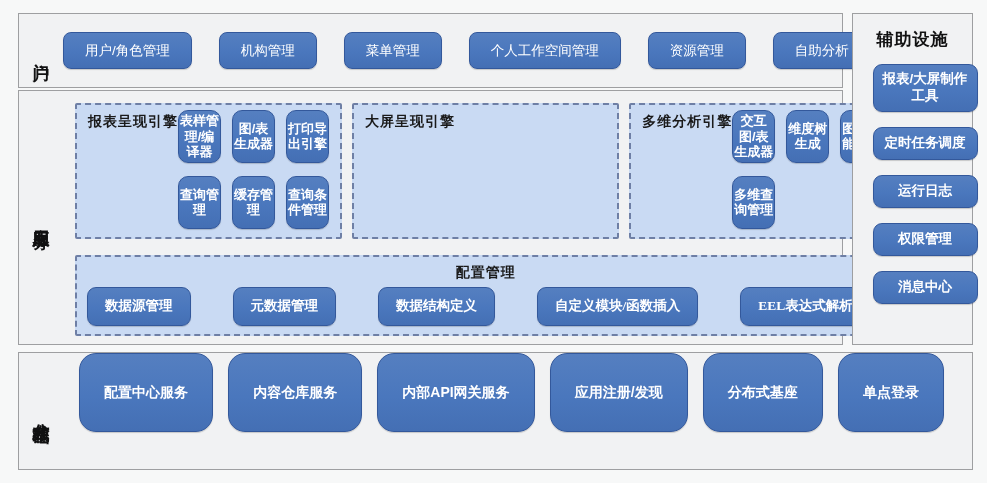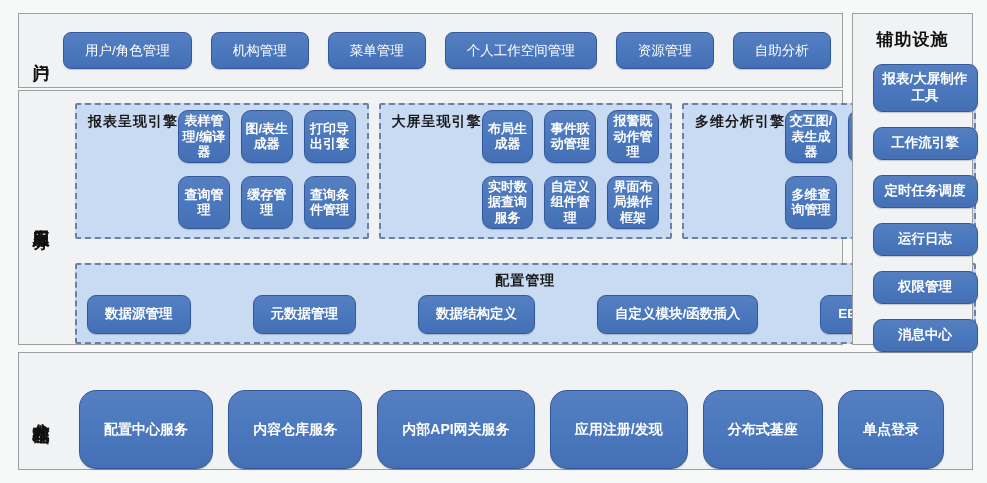--- a/index.html
+++ b/index.html
@@ -11,21 +11,21 @@
   .canvas { position: absolute; inset: 0; }
 
   
   .section {
     position: absolute;
     background: #f1f2f3;
     border: 1px solid #9e9fa1;
   }
   .sec-portal { left: 18px; top: 13px;  width: 825px; height: 75px;  display: flex; align-items: center; }
   .sec-apps   { left: 18px; top: 90px;  width: 825px; height: 255px; display: flex; }
-  .sec-dist   { left: 18px; top: 352px; width: 955px; height: 118px; display: flex; align-items: flex-end; }
+  .sec-dist   { left: 18px; top: 352px; width: 955px; height: 118px; display: flex; align-items: flex-start; }
   .sec-aux    { left: 852px; top: 13px; width: 121px; height: 332px; display: flex; flex-direction: column; align-items: center; }
 
   
   .vlabel {
     writing-mode: vertical-rl; text-orientation: upright;
     font-weight: bold; font-size: 17px; color: #111;
     letter-spacing: 1px; line-height: 1;
     flex: 0 0 44px; display: flex; align-items: center; justify-content: center;
     align-self: stretch;
   }
@@ -37,21 +37,21 @@
     color: #fff;
     display: flex; align-items: center; justify-content: center;
     text-align: center;
     border-radius: 8px;
     box-shadow: 0 1px 1px rgba(0,0,0,.18);
   }
 
   
   .portal-row {
     flex: 1; display: flex; align-items: center;
-    gap: 19px; padding-right: 26px;
+    gap: 27px; padding-right: 26px;
   }
   .portal-row .btn {
     height: 37px; padding: 0 21px; font-size: 13.5px; white-space: nowrap;
   }
 
   
   .apps-content { flex: 1; position: relative; padding: 12px 18px 10px 12px; display: flex; flex-direction: column; }
   .engine-row { display: flex; gap: 10px; height: 142px; }
   .panel {
     background: #c9daf3;
@@ -72,26 +72,26 @@
     grid-template-rows: 1fr 1fr;
     gap: 13px 11px;
   }
   .module-grid .btn {
     font-size: 13px; line-height: 1.2; padding: 2px 0; border-radius: 10px;
     font-weight: bold;
   }
 
   
   .config-panel {
-    margin-top: 24px; height: 84px;
+    margin-top: 16px; height: 84px;
     padding: 4px 10px 8px 10px;
-    display: flex; flex-direction: column;
+    display: flex; flex-direction: column; font-family: Liberation Serif, serif;
   }
   .config-row {
-    flex: 1; display: flex; align-items: flex-start; justify-content: center; gap: 62px;
+    flex: 1; display: flex; align-items: flex-start; justify-content: center; gap: 42px;
   }
   .config-row .btn {
     height: 39px; padding: 0 17px; font-size: 13.5px; white-space: nowrap; border-radius: 9px;
     font-weight: bold;
   }
 
   
   .dist-row {
     flex: 1; display: flex; align-items: center; justify-content: space-between;
     padding: 0 28px 0 16px;
@@ -146,28 +146,20 @@
             <div class="btn">图/表生成器</div>
             <div class="btn">打印导出引擎</div>
             <div class="btn">查询管理</div>
             <div class="btn">缓存管理</div>
             <div class="btn">查询条件管理</div>
           </div>
         </div>
 
         <div class="panel engine">
           <div class="panel-title">大屏呈现引擎</div>
-          <div class="module-grid">
-            <div class="btn">布局生成器</div>
-            <div class="btn">事件联动管理</div>
-            <div class="btn">报警既动作管理</div>
-            <div class="btn">实时数据查询服务</div>
-            <div class="btn">自定义组件管理</div>
-            <div class="btn">界面布局操作框架</div>
-          </div>
         </div>
 
         <div class="panel engine">
           <div class="panel-title">多维分析引擎</div>
           <div class="module-grid">
             <div class="btn">交互图/表生成器</div>
             <div class="btn">维度树生成</div>
             <div class="btn">图表智能映射</div>
             <div class="btn">多维查询管理</div>
           </div>
@@ -198,21 +190,20 @@
       <div class="btn">应用注册/发现</div>
       <div class="btn">分布式基座</div>
       <div class="btn">单点登录</div>
     </div>
   </div>
 
   <div class="section sec-aux">
     <div class="aux-title">辅助设施</div>
     <div class="aux-list">
       <div class="btn tall">报表/大屏制作工具</div>
-      <div class="btn">工作流引擎</div>
       <div class="btn">定时任务调度</div>
       <div class="btn">运行日志</div>
       <div class="btn">权限管理</div>
       <div class="btn">消息中心</div>
     </div>
   </div>
 
 </div>
 
 </body></html>

